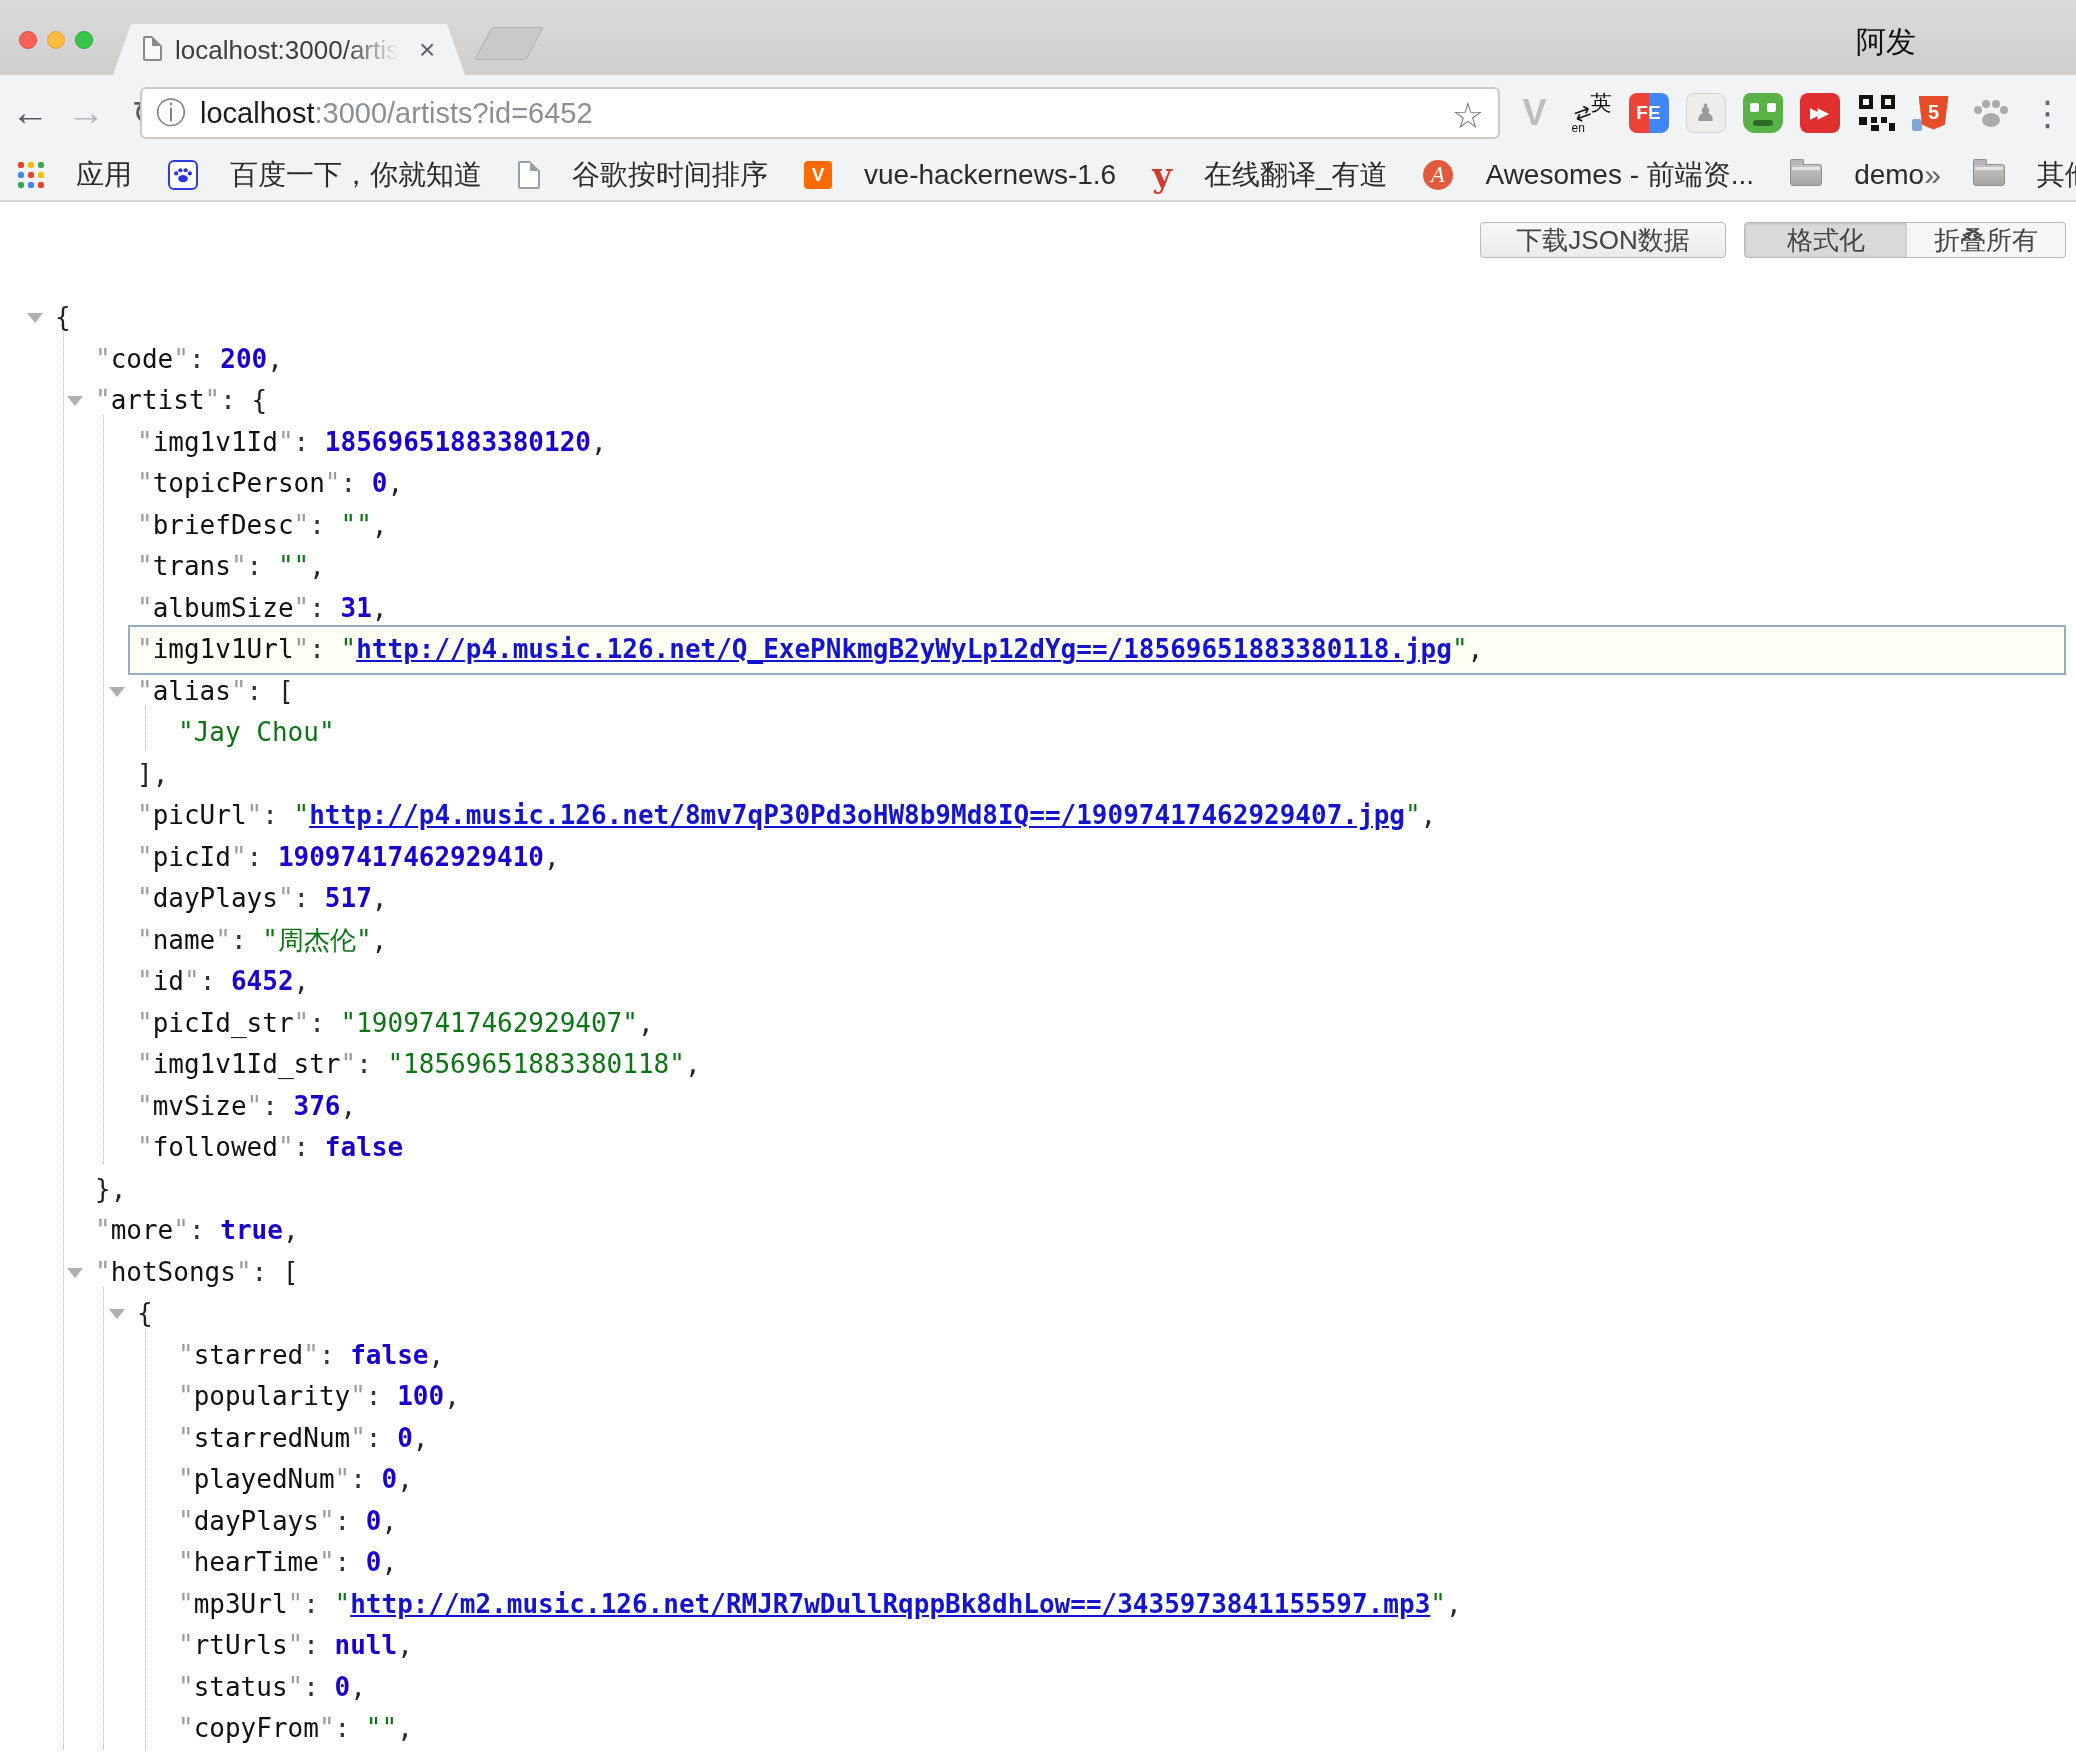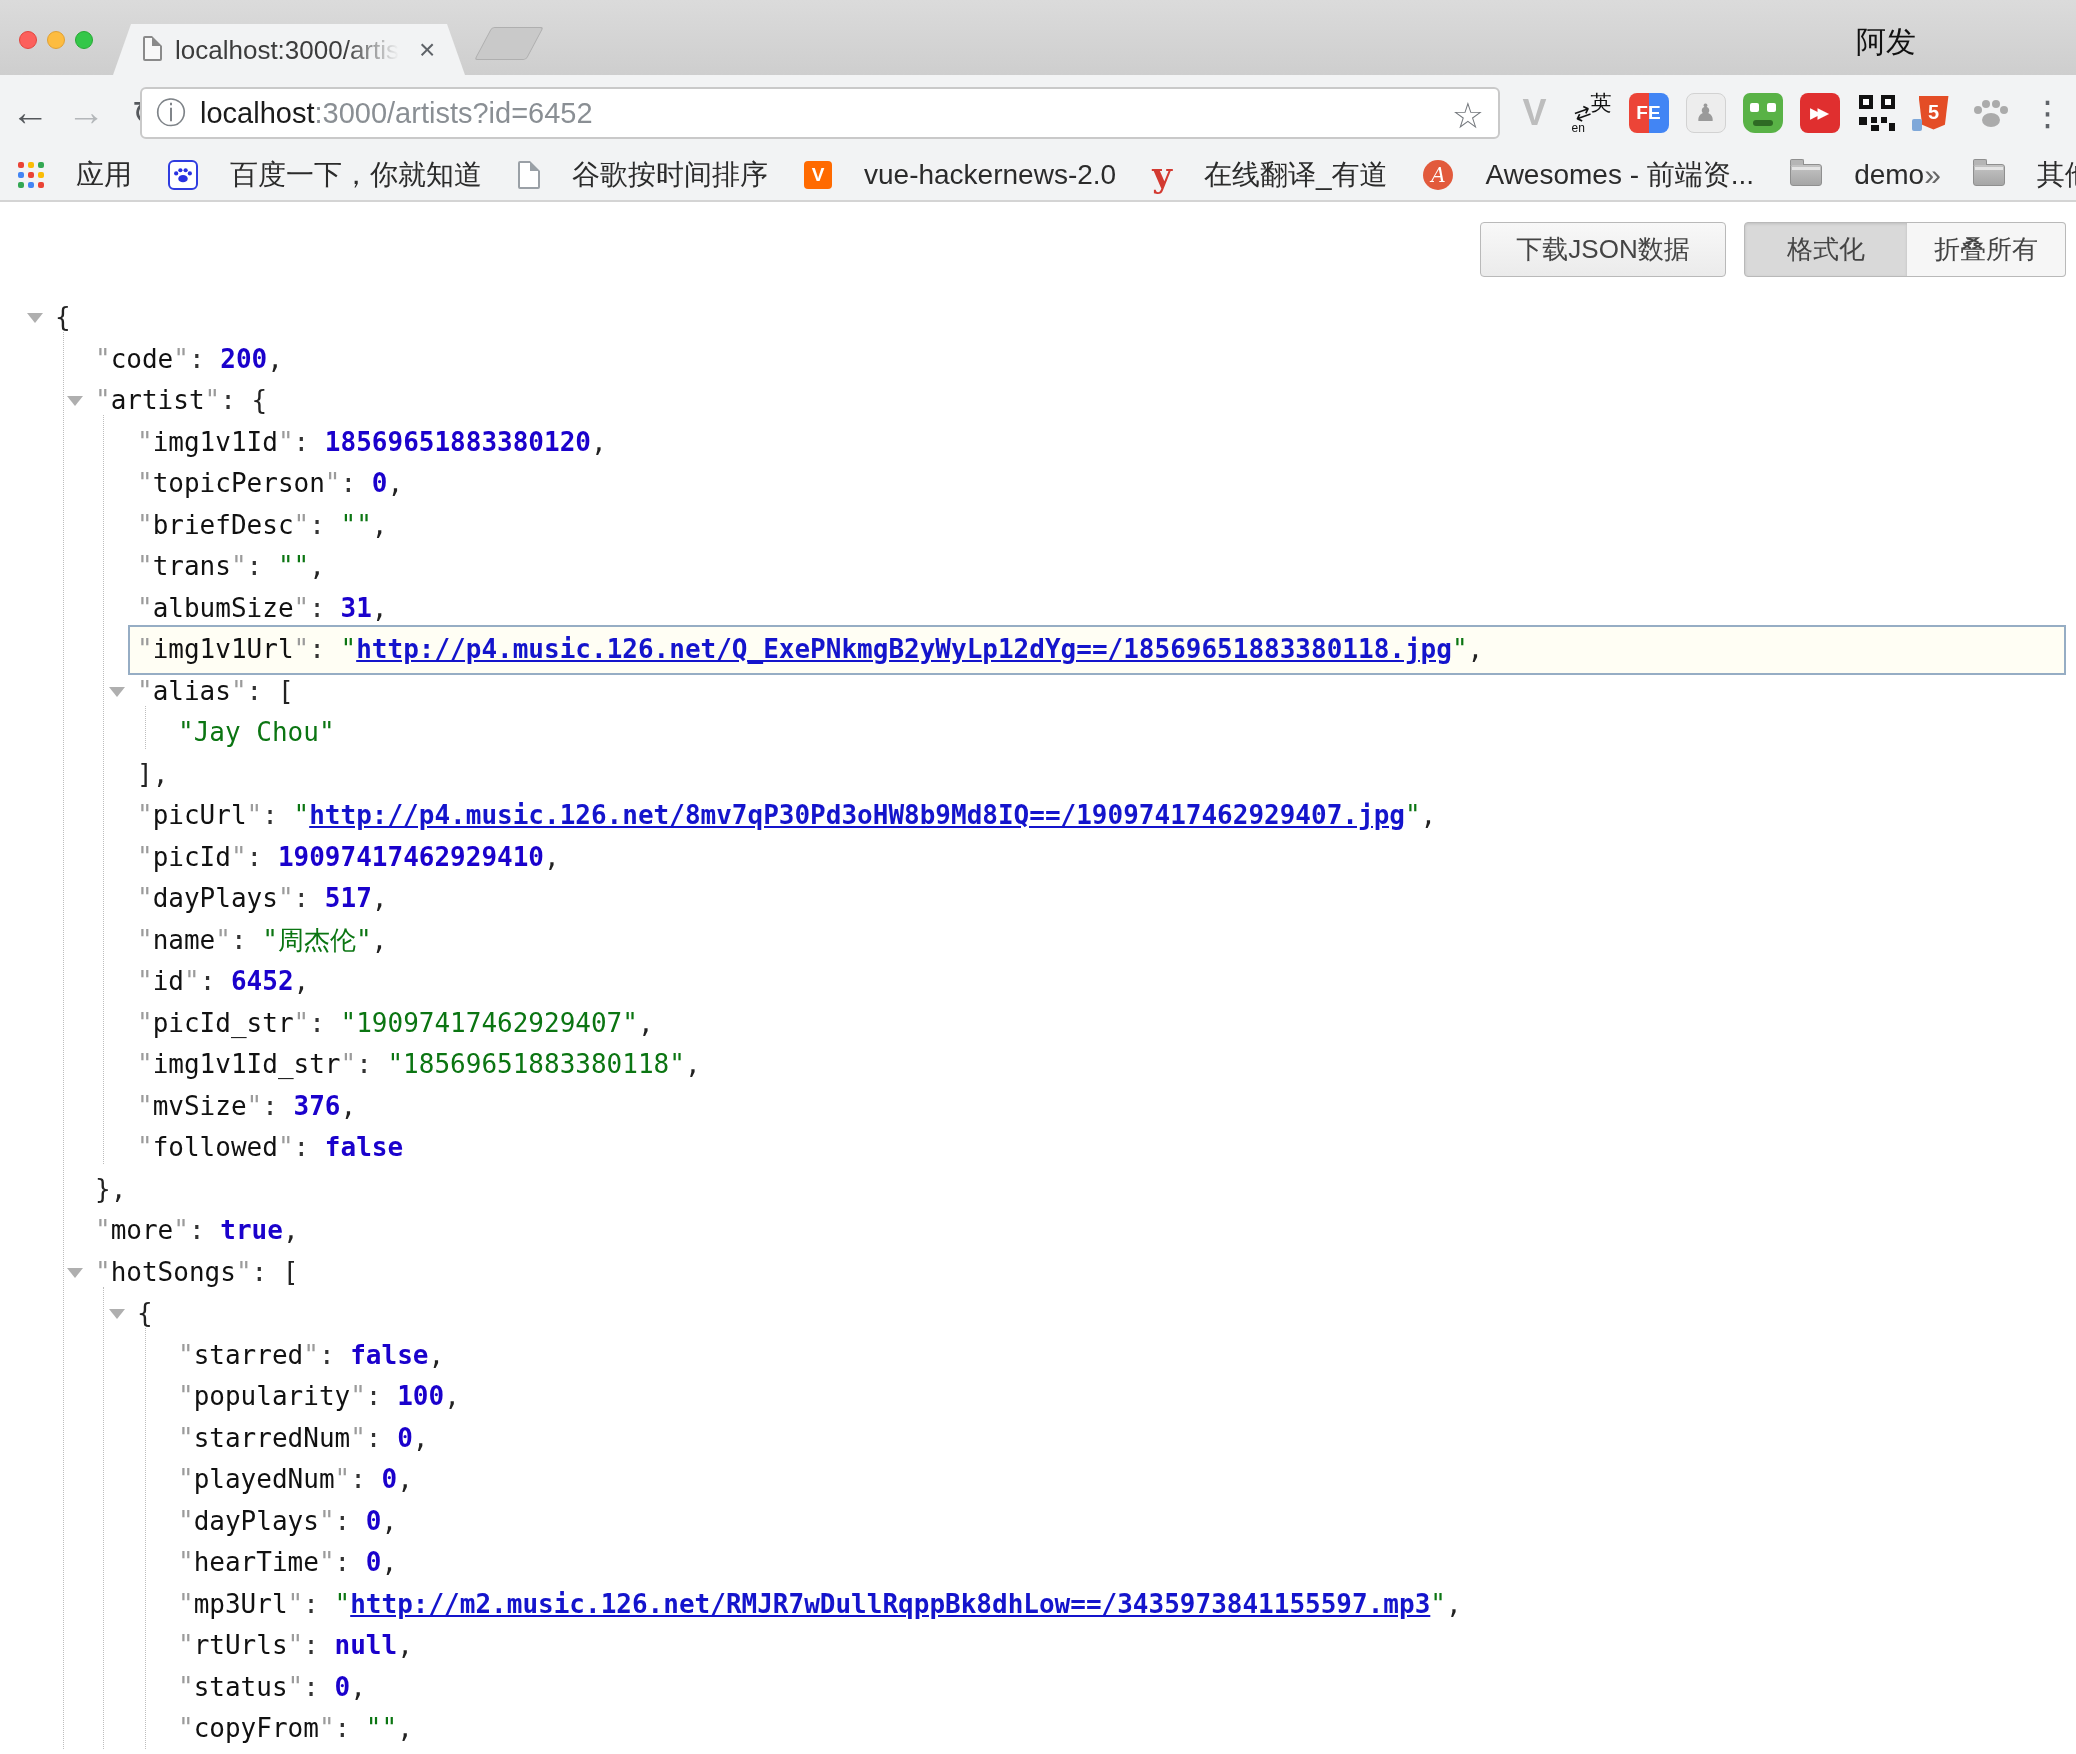--- a/index.html
+++ b/index.html
@@ -77,21 +77,21 @@
   .icon-vue { width:28px; height:28px; background:#FF6A00; border-radius:4px;
     color:#fff; font-size:19px; font-weight:bold; display:flex; align-items:center;
     justify-content:center; }
   .icon-youdao { color:#D33A31; font-size:34px; font-weight:bold;
     font-family:"DejaVu Serif", serif; line-height:30px; }
   .icon-awesome { width:30px; height:30px; background:#E25A3C; border-radius:50%;
     color:#fff; font-size:20px; font-style:italic; font-family:"DejaVu Serif", serif;
     display:flex; align-items:center; justify-content:center; }
 
   
-  .pg-btn { position:absolute; height:55px; font-size:26px; color:#444;
+  .pg-btn { position:absolute; height:36px; font-size:26px; color:#444;
     border:1px solid #B9B9B9; display:flex; align-items:center; justify-content:center;
     background:linear-gradient(#F8F8F8,#EBEBEB); }
   #btn-download { left:1480px; top:222px; width:246px; border-radius:4px; }
   #btn-format { left:1744px; top:222px; width:164px; border-radius:4px 0 0 4px;
     background:#D9D9D9; box-shadow:inset 0 1px 3px rgba(0,0,0,.12); }
   #btn-collapse { left:1907px; top:222px; width:159px; border-radius:0 4px 4px 0;
     border-left:none; background:#F6F6F6; }
 
   
   #json { position:absolute; left:0; top:297px; width:2076px; height:1453px;
@@ -233,21 +233,21 @@
           </svg>
         </span>
         <span class="bm-label">百度一下，你就知道</span>
       </div>
       <div class="bm-item">
         <span class="icon-doc"></span>
         <span class="bm-label">谷歌按时间排序</span>
       </div>
       <div class="bm-item">
         <span class="icon-vue">V</span>
-        <span class="bm-label">vue-hackernews-2.0</span>
+        <span class="bm-label">vue-hackernews-1.6</span>
       </div>
       <div class="bm-item">
         <span class="icon-youdao">y</span>
         <span class="bm-label">在线翻译_有道</span>
       </div>
       <div class="bm-item">
         <span class="icon-awesome">A</span>
         <span class="bm-label">Awesomes - 前端资...</span>
       </div>
       <div class="bm-item">

